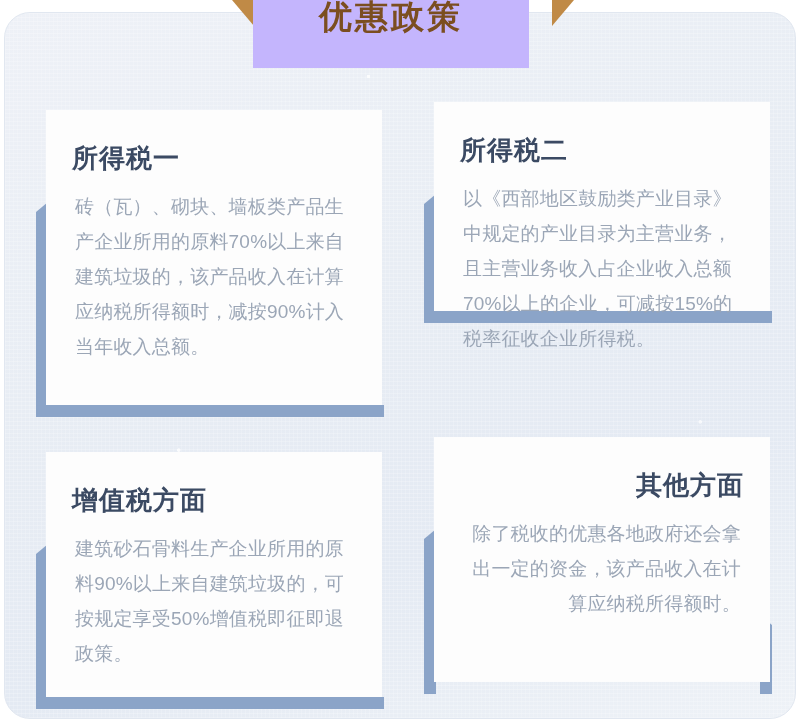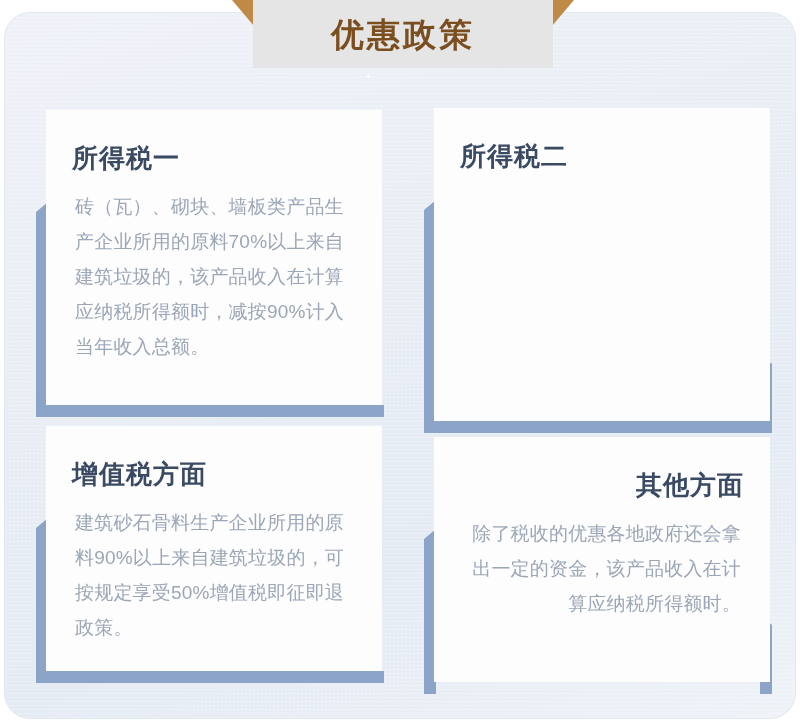--- a/index.html
+++ b/index.html
@@ -49,38 +49,38 @@
     left:-21px;
     background:#c08a46;
     clip-path:polygon(0 0,100% 0,100% 100%);
   }
   .fold.right{
     right:-21px;
     background:#c08a46;
     clip-path:polygon(0 0,100% 0,0 100%);
   }
   #banner-body{
-    position:absolute;left:0;top:0;width:300px;height:68px;
-    background:#e5e5e5;
-    display:flex;align-items:center;justify-content:center;
+    position:absolute;left:0;top:0;width:276px;height:68px;
+    background:#c4b5fd;
+    display:flex;align-items:flex-start;justify-content:center;
   }
   #banner-title{
     font-size:33px;font-weight:bold;color:#7b4e20;
     letter-spacing:3px;line-height:1;
     white-space:nowrap;
   }
 
   
   #grid{
     position:absolute;left:0;top:0;width:800px;height:727px;z-index:4;
   }
   .card-wrap{ position:absolute;border-radius:23px; }
   .card-wrap.c0{ left:36px;  top:110px; width:346px; height:295px; }
-  .card-wrap.c1{ left:424px; top:108px; width:346px; height:313px; }
-  .card-wrap.c2{ left:36px;  top:426px; width:346px; height:245px; }
+  .card-wrap.c1{ left:424px; top:102px; width:346px; height:209px; }
+  .card-wrap.c2{ left:36px;  top:452px; width:346px; height:245px; }
   .card-wrap.c3{ left:424px; top:437px; width:346px; height:245px;text-align:right; }
 
   .card{
     position:absolute;left:10px;top:0;
     width:336px;height:100%;
     box-sizing:border-box;
     background:#fdfdfd;
     padding:34px 26px 0 26px;
     z-index:3;
   }
@@ -141,20 +141,21 @@
       <p class="card-body">砖（瓦）、砌块、墙板类产品生产企业所用的原料70%以上来自建筑垃圾的，该产品收入在计算应纳税所得额时，减按90%计入当年收入总额。</p>
     </div>
   </div>
 
   <div class="card-wrap c1">
     <div class="sh sh-left"></div>
     <div class="sh sh-right"></div>
     <div class="sh sh-bottom"></div>
     <div class="card">
       <h2 class="card-title">所得税二</h2>
+      <p class="card-body">以《西部地区鼓励类产业目录》中规定的产业目录为主营业务，且主营业务收入占企业收入总额70%以上的企业，可减按15%的税率征收企业所得税。</p>
     </div>
   </div>
 
   <div class="card-wrap c2">
     <div class="sh sh-left"></div>
     <div class="sh sh-bottom"></div>
     <div class="card">
       <h2 class="card-title">增值税方面</h2>
       <p class="card-body">建筑砂石骨料生产企业所用的原料90%以上来自建筑垃圾的，可按规定享受50%增值税即征即退政策。</p>
     </div>

